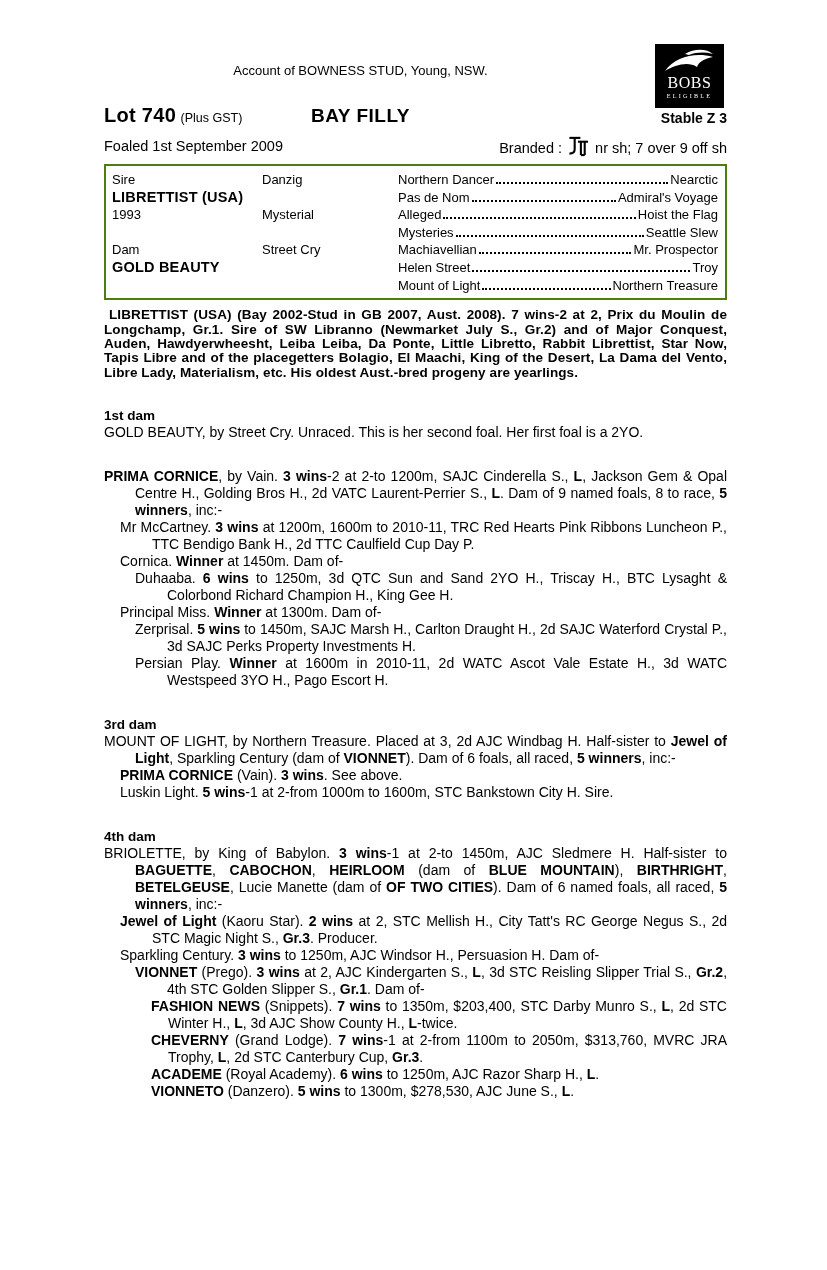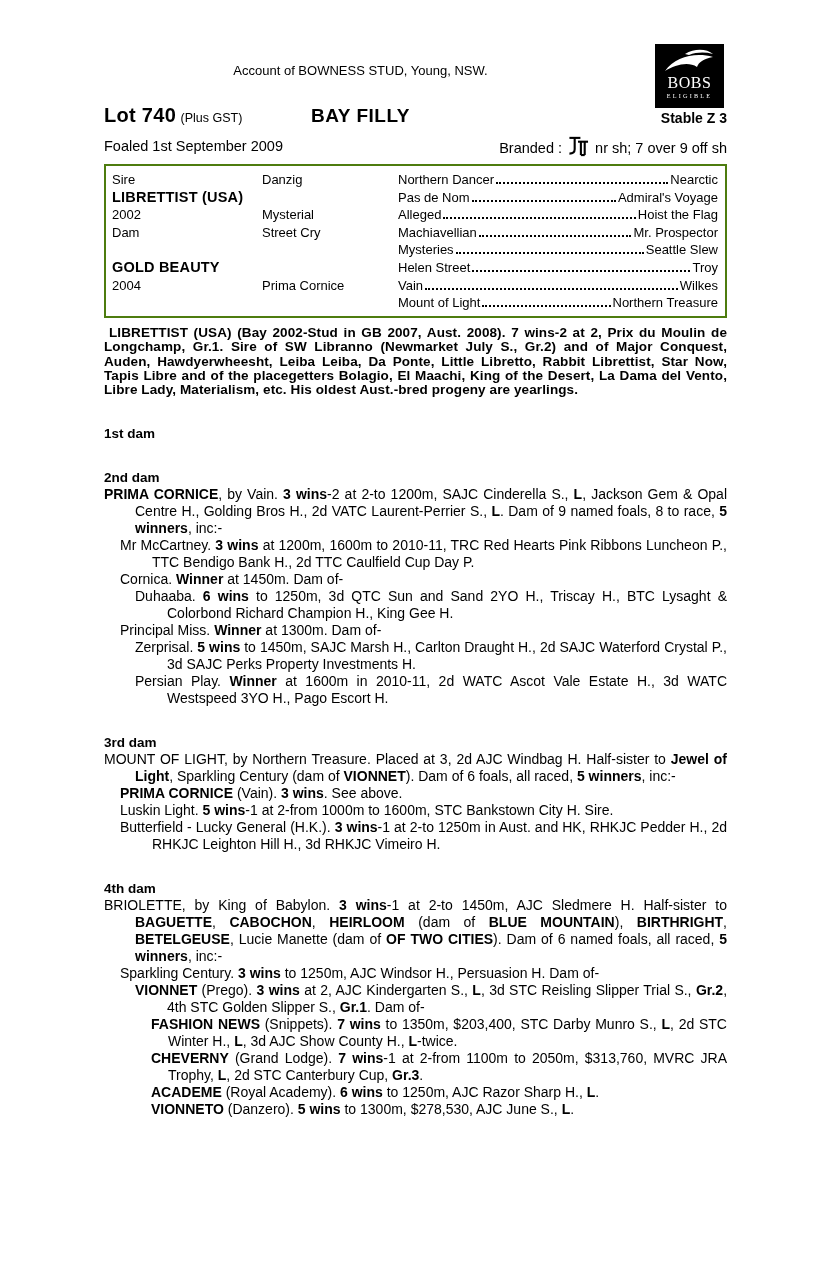--- a/index.html
+++ b/index.html
@@ -106,99 +106,90 @@
           <div class="ped-row">
             <span class="c1 pedbold">LIBRETTIST (USA)</span>
             <span class="c2"></span>
             <span class="c3">
               <span class="ln">Pas de Nom</span>
               <span class="leader"></span>
               <span class="rn">Admiral's Voyage</span>
             </span>
           </div>
           <div class="ped-row">
-            <span class="c1">2002</span>
+            <span class="c1">1993</span>
             <span class="c2">Mysterial</span>
             <span class="c3">
               <span class="ln">Alleged</span>
               <span class="leader"></span>
               <span class="rn">Hoist the Flag</span>
+            </span>
+          </div>
+          <div class="ped-row">
+            <span class="c1"></span>
+            <span class="c2"></span>
+            <span class="c3">
+              <span class="ln">Mysteries</span>
+              <span class="leader"></span>
+              <span class="rn">Seattle Slew</span>
             </span>
           </div>
           <div class="ped-row">
             <span class="c1">Dam</span>
             <span class="c2">Street Cry</span>
             <span class="c3">
               <span class="ln">Machiavellian</span>
               <span class="leader"></span>
               <span class="rn">Mr. Prospector</span>
             </span>
           </div>
           <div class="ped-row">
-            <span class="c1"></span>
-            <span class="c2"></span>
-            <span class="c3">
-              <span class="ln">Mysteries</span>
-              <span class="leader"></span>
-              <span class="rn">Seattle Slew</span>
-            </span>
-          </div>
-          <div class="ped-row">
             <span class="c1 pedbold">GOLD BEAUTY</span>
             <span class="c2"></span>
             <span class="c3">
               <span class="ln">Helen Street</span>
               <span class="leader"></span>
               <span class="rn">Troy</span>
-            </span>
-          </div>
-          <div class="ped-row">
-            <span class="c1">2004</span>
-            <span class="c2">Prima Cornice</span>
-            <span class="c3">
-              <span class="ln">Vain</span>
-              <span class="leader"></span>
-              <span class="rn">Wilkes</span>
             </span>
           </div>
           <div class="ped-row">
             <span class="c1"></span>
             <span class="c2"></span>
             <span class="c3">
               <span class="ln">Mount of Light</span>
               <span class="leader"></span>
               <span class="rn">Northern Treasure</span>
             </span>
           </div>
         </div>
       <div class="sire-par" id="sire-par"><b>LIBRETTIST (USA) (Bay 2002-Stud in GB 2007, Aust. 2008). 7 wins-2 at 2, Prix du Moulin de Longchamp, Gr.1. Sire of SW Libranno (Newmarket July S., Gr.2) and of Major Conquest, Auden, Hawdyerwheesht, Leiba Leiba, Da Ponte, Little Libretto, Rabbit Librettist, Star Now, Tapis Libre and of the placegetters Bolagio, El Maachi, King of the Desert, La Dama del Vento, Libre Lady, Materialism, etc. His oldest Aust.-bred progeny are yearlings.</b></div>
       <div id="sections">
           <div class="section">
             <div class="dam-head">1st dam</div>
+            <div class="entry i0">GOLD BEAUTY, by Street Cry. Unraced. This is her second foal. Her first foal is a 2YO.</div>
           </div>
           <div class="section">
-            <div class="dam-head">2nd dam</div>
             <div class="entry i0"><b>PRIMA CORNICE</b>, by Vain. <b>3 wins</b>-2 at 2-to 1200m, SAJC Cinderella S., <b>L</b>, Jackson Gem &amp; Opal Centre H., Golding Bros H., 2d VATC Laurent-Perrier S., <b>L</b>. Dam of 9 named foals, 8 to race, <b>5 winners</b>, inc:-</div>
             <div class="entry i1">Mr McCartney. <b>3 wins</b> at 1200m, 1600m to 2010-11, TRC Red Hearts Pink Ribbons Luncheon P., TTC Bendigo Bank H., 2d TTC Caulfield Cup Day P.</div>
             <div class="entry i1">Cornica. <b>Winner</b> at 1450m. Dam of-</div>
             <div class="entry i2">Duhaaba. <b>6 wins</b> to 1250m, 3d QTC Sun and Sand 2YO H., Triscay H., BTC Lysaght &amp; Colorbond Richard Champion H., King Gee H.</div>
             <div class="entry i1">Principal Miss. <b>Winner</b> at 1300m. Dam of-</div>
             <div class="entry i2">Zerprisal. <b>5 wins</b> to 1450m, SAJC Marsh H., Carlton Draught H., 2d SAJC Waterford Crystal P., 3d SAJC Perks Property Investments H.</div>
             <div class="entry i2">Persian Play. <b>Winner</b> at 1600m in 2010-11, 2d WATC Ascot Vale Estate H., 3d WATC Westspeed 3YO H., Pago Escort H.</div>
           </div>
           <div class="section">
             <div class="dam-head">3rd dam</div>
             <div class="entry i0">MOUNT OF LIGHT, by Northern Treasure. Placed at 3, 2d AJC Windbag H. Half-sister to <b>Jewel of Light</b>, Sparkling Century (dam of <b>VIONNET</b>). Dam of 6 foals, all raced, <b>5 winners</b>, inc:-</div>
             <div class="entry i1"><b>PRIMA CORNICE</b> (Vain). <b>3 wins</b>. See above.</div>
             <div class="entry i1">Luskin Light. <b>5 wins</b>-1 at 2-from 1000m to 1600m, STC Bankstown City H. Sire.</div>
-            <div class="entry i1">Butterfield - Lucky General (H.K.). <b>3 wins</b>-1 at 2-to 1250m in Aust. and HK, RHKJC Pedder H., 2d RHKJC Leighton Hill H., 3d RHKJC Vimeiro H.</div>
           </div>
           <div class="section">
             <div class="dam-head">4th dam</div>
             <div class="entry i0">BRIOLETTE, by King of Babylon. <b>3 wins</b>-1 at 2-to 1450m, AJC Sledmere H. Half-sister to <b>BAGUETTE</b>, <b>CABOCHON</b>, <b>HEIRLOOM</b> (dam of <b>BLUE MOUNTAIN</b>), <b>BIRTHRIGHT</b>, <b>BETELGEUSE</b>, Lucie Manette (dam of <b>OF TWO CITIES</b>). Dam of 6 named foals, all raced, <b>5 winners</b>, inc:-</div>
+            <div class="entry i1"><b>Jewel of Light</b> (Kaoru Star). <b>2 wins</b> at 2, STC Mellish H., City Tatt's RC George Negus S., 2d STC Magic Night S., <b>Gr.3</b>. Producer.</div>
             <div class="entry i1">Sparkling Century. <b>3 wins</b> to 1250m, AJC Windsor H., Persuasion H. Dam of-</div>
             <div class="entry i2"><b>VIONNET</b> (Prego). <b>3 wins</b> at 2, AJC Kindergarten S., <b>L</b>, 3d STC Reisling Slipper Trial S., <b>Gr.2</b>, 4th STC Golden Slipper S., <b>Gr.1</b>. Dam of-</div>
             <div class="entry i3"><b>FASHION NEWS</b> (Snippets). <b>7 wins</b> to 1350m, $203,400, STC Darby Munro S., <b>L</b>, 2d STC Winter H., <b>L</b>, 3d AJC Show County H., <b>L</b>-twice.</div>
             <div class="entry i3"><b>CHEVERNY</b> (Grand Lodge). <b>7 wins</b>-1 at 2-from 1100m to 2050m, $313,760, MVRC JRA Trophy, <b>L</b>, 2d STC Canterbury Cup, <b>Gr.3</b>.</div>
             <div class="entry i3"><b>ACADEME</b> (Royal Academy). <b>6 wins</b> to 1250m, AJC Razor Sharp H., <b>L</b>.</div>
             <div class="entry i3"><b>VIONNETO</b> (Danzero). <b>5 wins</b> to 1300m, $278,530, AJC June S., <b>L</b>.</div>
           </div>
         </div>
     </div>
   </div>

